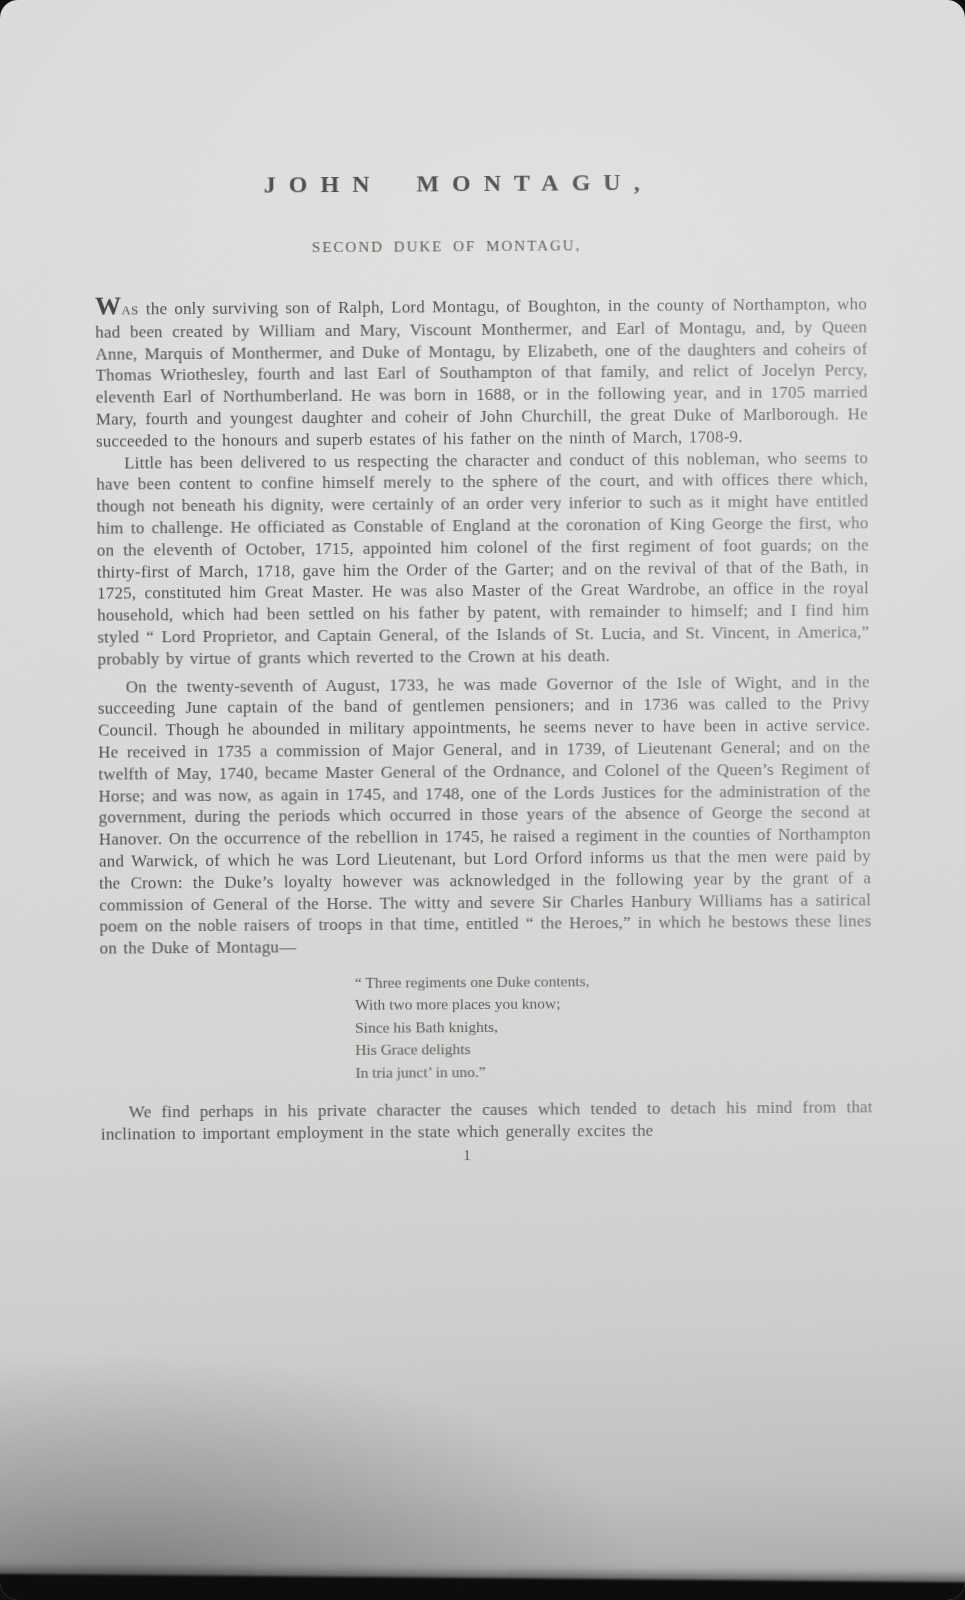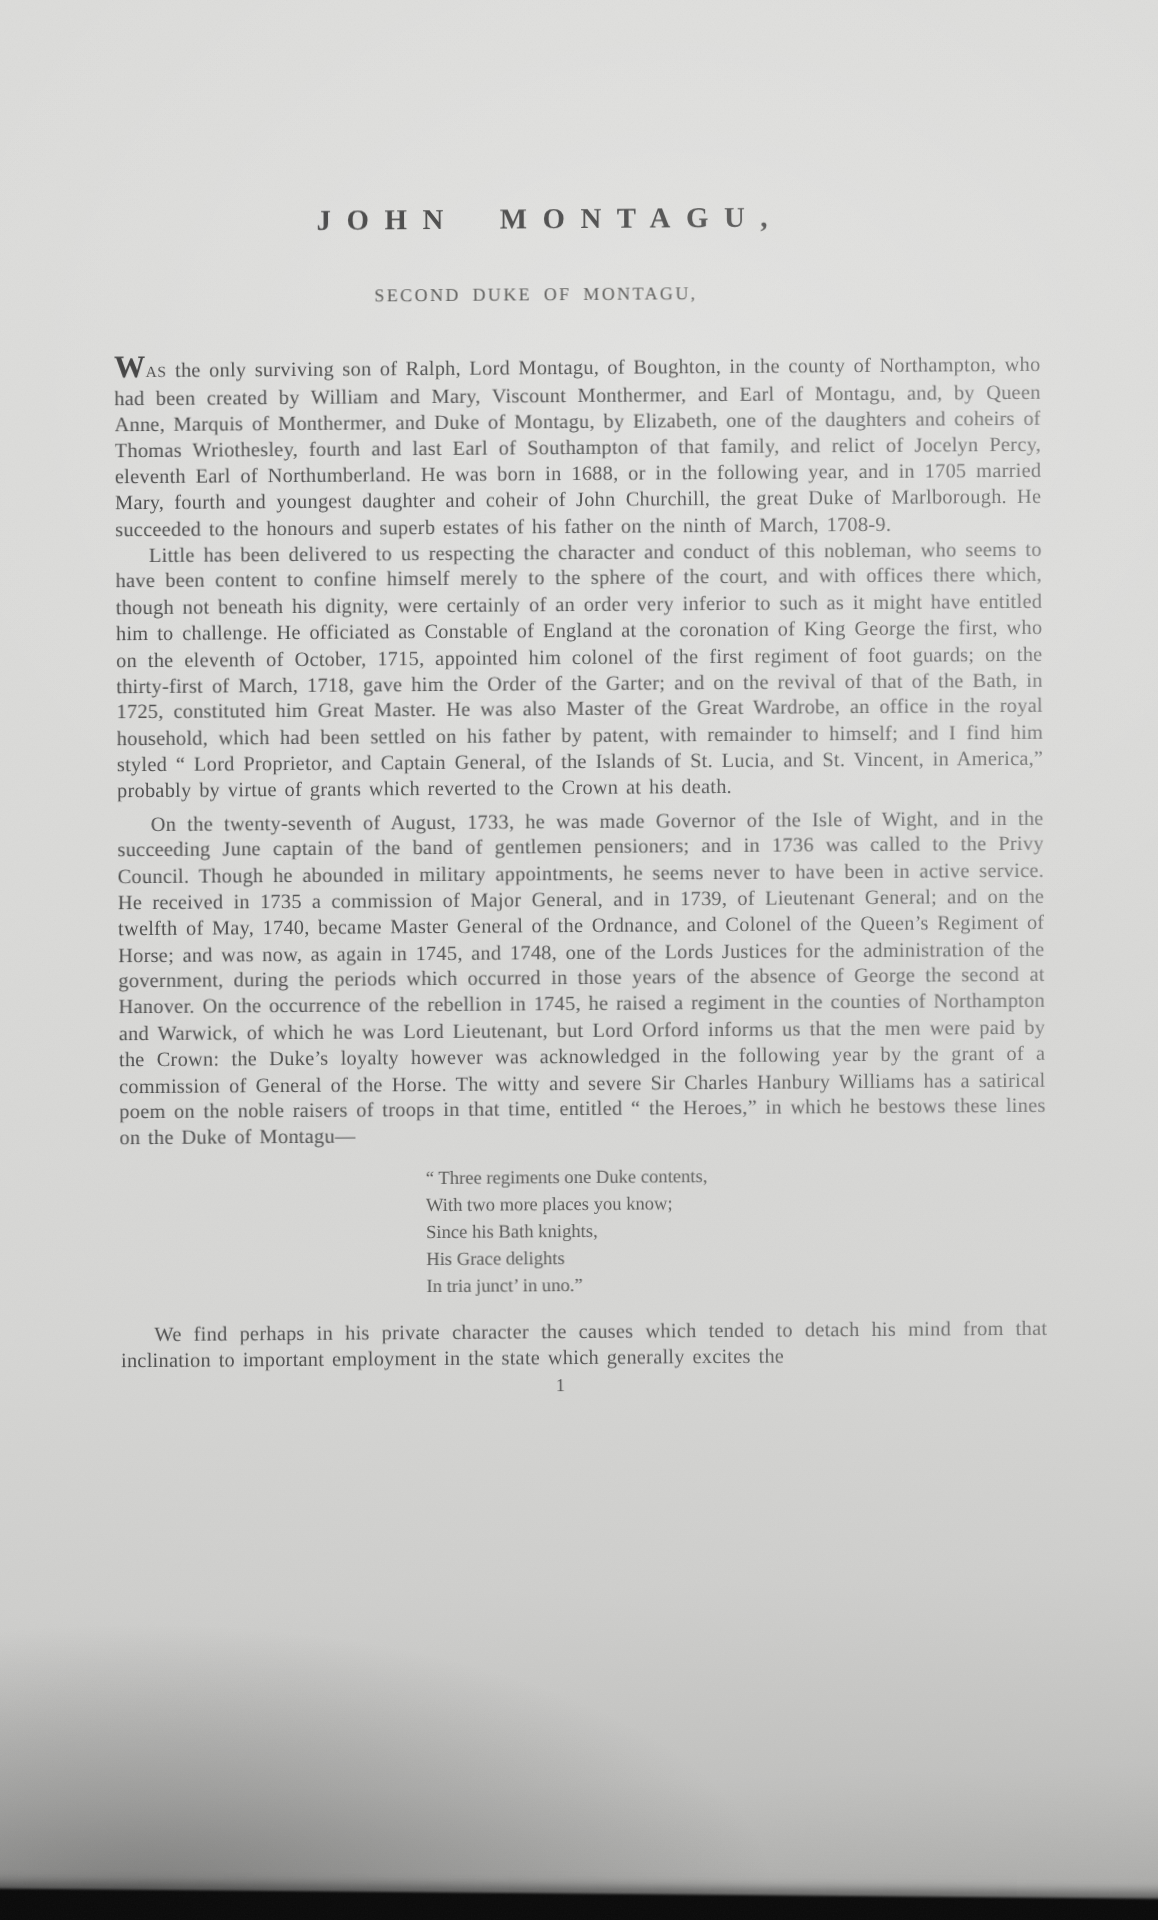--- a/index.html
+++ b/index.html
@@ -9,20 +9,21 @@
     height: 1600px;
     overflow: hidden;
     background: #0d0d0d;
     font-family: "Liberation Serif", "DejaVu Serif", serif;
   }
   .photo {
     position: relative;
     width: 965px;
     height: 1600px;
     overflow: hidden;
+    border-radius: 18px;
   }
   .paper {
     position: absolute;
     inset: 0;
     background:
       radial-gradient(ellipse 760px 330px at 12% 99%, rgba(40,40,40,0.38), rgba(40,40,40,0) 70%),
       radial-gradient(ellipse 900px 750px at 58% 20%, rgba(255,255,255,0.20), rgba(255,255,255,0) 72%),
       linear-gradient(178deg, #dcdcda 0%, #dadad8 45%, #d6d6d4 68%, #cfcfcd 82%, #c2c2c0 92%, #aeaeac 98%, #a2a2a0 100%);
   }
   .shadow-strip {

